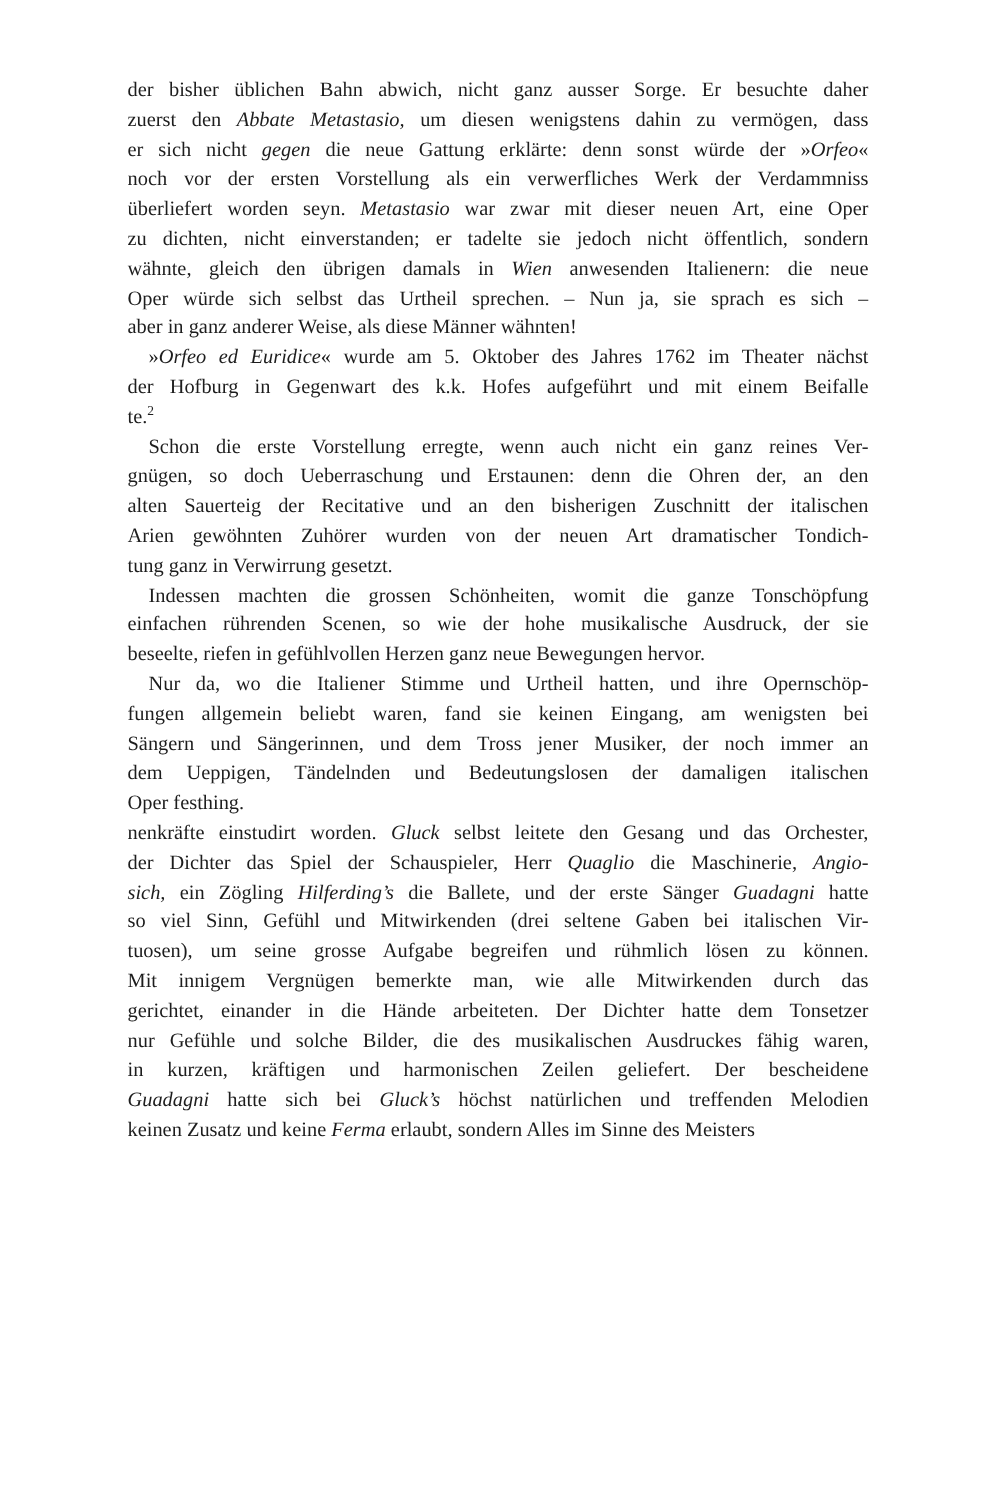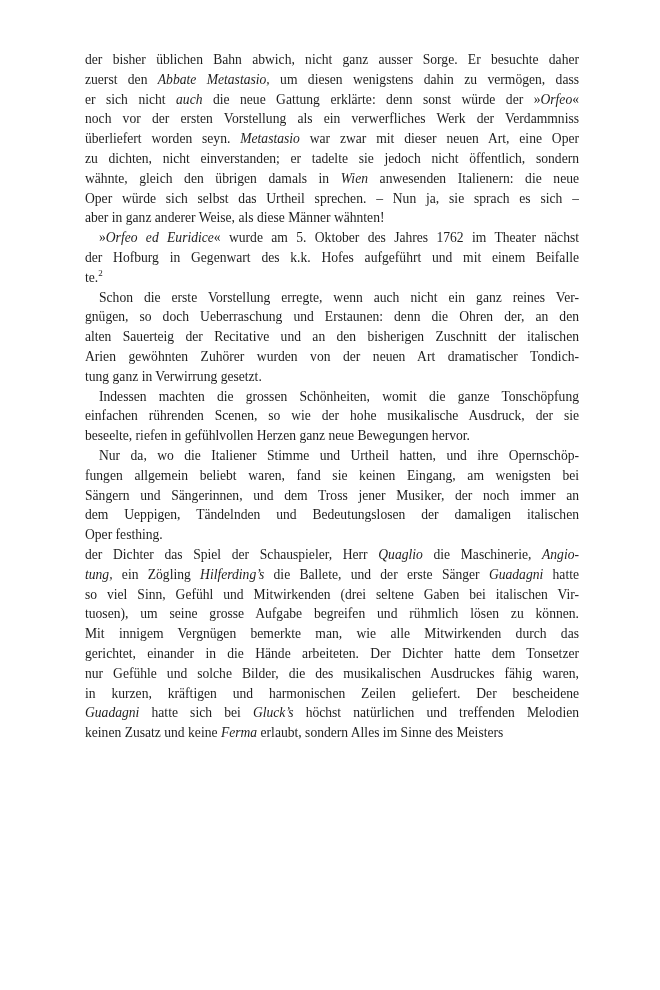--- a/index.html
+++ b/index.html
@@ -56,21 +56,21 @@
     color: #2a2a2a;
   }
 </style>
 </head>
 <body>
 
 <div class="page">
   <div class="text-block">
       <div class="line" style=""><span>der bisher üblichen Bahn abwich, nicht ganz ausser Sorge. Er besuchte daher</span></div>
       <div class="line" style=""><span>zuerst den </span><span class="italic">Abbate Metastasio,</span><span> um diesen wenigstens dahin zu vermögen, dass</span></div>
-      <div class="line" style=""><span>er sich nicht </span><span class="italic">auch</span><span> die neue Gattung erklärte: denn sonst würde der »</span><span class="italic">Orfeo</span><span>«</span></div>
+      <div class="line" style=""><span>er sich nicht </span><span class="italic">gegen</span><span> die neue Gattung erklärte: denn sonst würde der »</span><span class="italic">Orfeo</span><span>«</span></div>
       <div class="line" style=""><span>noch vor der ersten Vorstellung als ein verwerfliches Werk der Verdammniss</span></div>
       <div class="line" style=""><span>überliefert worden seyn. </span><span class="italic">Metastasio</span><span> war zwar mit dieser neuen Art, eine Oper</span></div>
       <div class="line" style=""><span>zu dichten, nicht einverstanden; er tadelte sie jedoch nicht öffentlich, sondern</span></div>
       <div class="line" style=""><span>wähnte, gleich den übrigen damals in </span><span class="italic">Wien</span><span> anwesenden Italienern: die neue</span></div>
       <div class="line" style=""><span>Oper würde sich selbst das Urtheil sprechen. – Nun ja, sie sprach es sich –</span></div>
       <div class="line last" style=""><span>aber in ganz anderer Weise, als diese Männer wähnten!</span></div>
       <div class="line indent" style=""><span>»</span><span class="italic">Orfeo ed Euridice</span><span>« wurde am 5. Oktober des Jahres 1762 im Theater nächst</span></div>
       <div class="line" style=""><span>der Hofburg in Gegenwart des k.k. Hofes aufgeführt und mit einem Beifalle</span></div>
       <div class="line last" style=""><span>te.</span><sup>2</sup></div>
       <div class="line indent" style=""><span>Schon die erste Vorstellung erregte, wenn auch nicht ein ganz reines Ver-</span></div>
@@ -79,22 +79,23 @@
       <div class="line" style=""><span>Arien gewöhnten Zuhörer wurden von der neuen Art dramatischer Tondich-</span></div>
       <div class="line last" style=""><span>tung ganz in Verwirrung gesetzt.</span></div>
       <div class="line indent" style=""><span>Indessen machten die grossen Schönheiten, womit die ganze Tonschöpfung</span></div>
       <div class="line" style=""><span>einfachen rührenden Scenen, so wie der hohe musikalische Ausdruck, der sie</span></div>
       <div class="line last" style=""><span>beseelte, riefen in gefühlvollen Herzen ganz neue Bewegungen hervor.</span></div>
       <div class="line indent" style=""><span>Nur da, wo die Italiener Stimme und Urtheil hatten, und ihre Opernschöp-</span></div>
       <div class="line" style=""><span>fungen allgemein beliebt waren, fand sie keinen Eingang, am wenigsten bei</span></div>
       <div class="line" style=""><span>Sängern und Sängerinnen, und dem Tross jener Musiker, der noch immer an</span></div>
       <div class="line" style=""><span>dem Ueppigen, Tändelnden und Bedeutungslosen der damaligen italischen</span></div>
       <div class="line last" style=""><span>Oper festhing.</span></div>
+      <div class="line" style=""><span>nenkräfte einstudirt worden. </span><span class="italic">Gluck</span><span> selbst leitete den Gesang und das Orchester,</span></div>
       <div class="line" style=""><span>der Dichter das Spiel der Schauspieler, Herr </span><span class="italic">Quaglio</span><span> die Maschinerie, </span><span class="italic">Angio-</span></div>
-      <div class="line" style=""><span class="italic">tung,</span><span> ein Zögling </span><span class="italic">Hilferding’s</span><span> die Ballete, und der erste Sänger </span><span class="italic">Guadagni</span><span> hatte</span></div>
+      <div class="line" style=""><span class="italic">sich,</span><span> ein Zögling </span><span class="italic">Hilferding’s</span><span> die Ballete, und der erste Sänger </span><span class="italic">Guadagni</span><span> hatte</span></div>
       <div class="line" style=""><span>so viel Sinn, Gefühl und Mitwirkenden (drei seltene Gaben bei italischen Vir-</span></div>
       <div class="line" style=""><span>tuosen), um seine grosse Aufgabe begreifen und rühmlich lösen zu können.</span></div>
       <div class="line" style=""><span>Mit innigem Vergnügen bemerkte man, wie alle Mitwirkenden durch das</span></div>
       <div class="line" style=""><span>gerichtet, einander in die Hände arbeiteten. Der Dichter hatte dem Tonsetzer</span></div>
       <div class="line" style=""><span>nur Gefühle und solche Bilder, die des musikalischen Ausdruckes fähig waren,</span></div>
       <div class="line" style=""><span>in kurzen, kräftigen und harmonischen Zeilen geliefert. Der bescheidene</span></div>
       <div class="line" style=""><span class="italic">Guadagni</span><span> hatte sich bei </span><span class="italic">Gluck’s</span><span> höchst natürlichen und treffenden Melodien</span></div>
       <div class="line last" style=""><span>keinen Zusatz und keine </span><span class="italic">Ferma</span><span> erlaubt, sondern Alles im Sinne des Meisters</span></div>
     </div>
   <div class="footnote">

